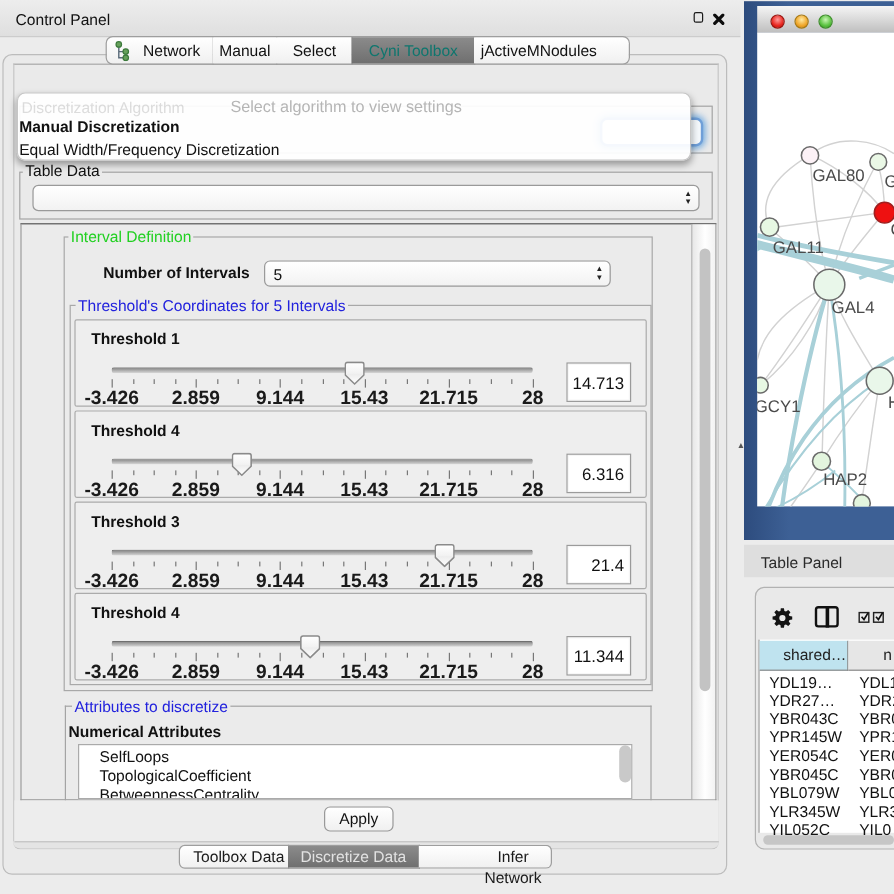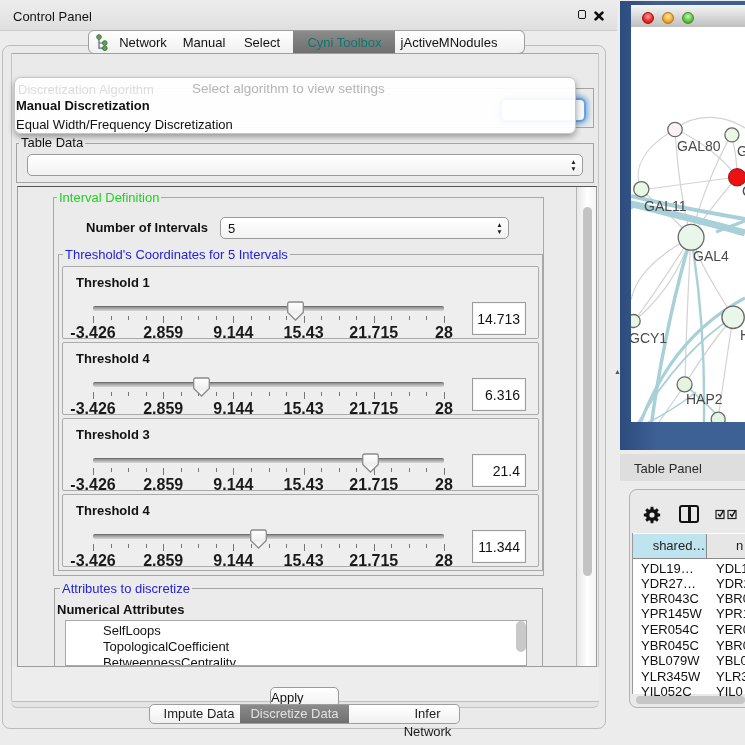--- a/index.html
+++ b/index.html
@@ -265,29 +265,29 @@
       </defs>
     </svg>
   <div class="field" style="left:409px;top:34.5px;">
       <span>11.344</span>
     </div>
 </div>
 
 <div class="gbox" style="left:54px;top:588px;width:487px;height:90px;border-bottom:none;"></div>
 <div class="glabel" style="left:60px;top:582px;color:#2222dd;">Attributes to discretize</div>
 <div class="abs" style="left:57px;top:602px;font-weight:bold;">Numerical Attributes</div>
-<div class="abs" style="left:65px;top:620px;width:462px;height:46px;background:#ffffff;border:1px solid #aaaaaa;box-sizing:border-box;overflow:hidden;padding-left:20px;">
+<div class="abs" style="left:65px;top:620px;width:462px;height:46px;background:#ffffff;border:1px solid #aaaaaa;box-sizing:border-box;overflow:hidden;">
   <div style="padding:2px 0 0 17px;line-height:16px;">SelfLoops<br>TopologicalCoefficient<br>BetweennessCentrality</div>
 </div>
 <div class="abs" style="left:516px;top:621px;width:10px;height:31px;background:#c9c9c9;border-radius:5px;"></div>
 
 <div class="abs" style="left:12px;top:667px;width:587px;height:34px;background:#ededed;border-bottom:1px solid #bdbdbd;"></div>
-<div class="abs" style="left:270px;top:672px;width:69px;height:21px;background:linear-gradient(#ffffff,#f0f0f0);border:1px solid #999999;border-radius:5px;box-sizing:border-box;text-align:left;line-height:19px;margin-top:15px;">Apply</div>
-
-<div class="tab" style="left:149px;top:704px;width:92px;height:20px;border-radius:5px 0 0 5px;line-height:18px;text-indent:8px;">Impute Data</div>
+<div class="abs" style="left:270px;top:672px;width:58px;height:21px;background:linear-gradient(#ffffff,#f0f0f0);border:1px solid #999999;border-radius:5px;box-sizing:border-box;text-align:center;line-height:19px;">Apply</div>
+
+<div class="tab" style="left:149px;top:704px;width:92px;height:20px;border-radius:5px 0 0 5px;line-height:18px;text-indent:8px;">Toolbox Data</div>
 <div class="tab tabsel" style="left:240px;top:704px;width:110px;height:20px;border-left:none;line-height:18px;">Discretize Data</div>
 <div class="tab" style="left:349px;top:704px;width:111px;height:20px;border-left:none;border-radius:0 5px 5px 0;line-height:18px;padding-left:47px;">Infer Network</div>
 
 <div class="abs" style="left:14px;top:77px;width:562px;height:57px;background:rgba(255,255,255,0.93);border:1px solid #c6c6c6;border-radius:7px;box-shadow:0 3px 6px rgba(0,0,0,0.35);box-sizing:border-box;"></div>
 <div class="abs" style="left:18px;top:82px;color:rgba(150,150,150,0.32);">Discretization Algorithm</div>
 <div class="abs" style="left:192px;top:81px;width:220px;color:#b5b5b5;font-size:13.5px;">Select algorithm to view settings</div>
 <div class="abs" style="left:16px;top:98px;font-weight:bold;">Manual Discretization</div>
 <div class="abs" style="left:16px;top:116.5px;">Equal Width/Frequency Discretization</div>
 
 <div class="abs" style="left:614px;top:368px;width:6px;height:5px;color:#555;font-size:7px;">▲</div>

